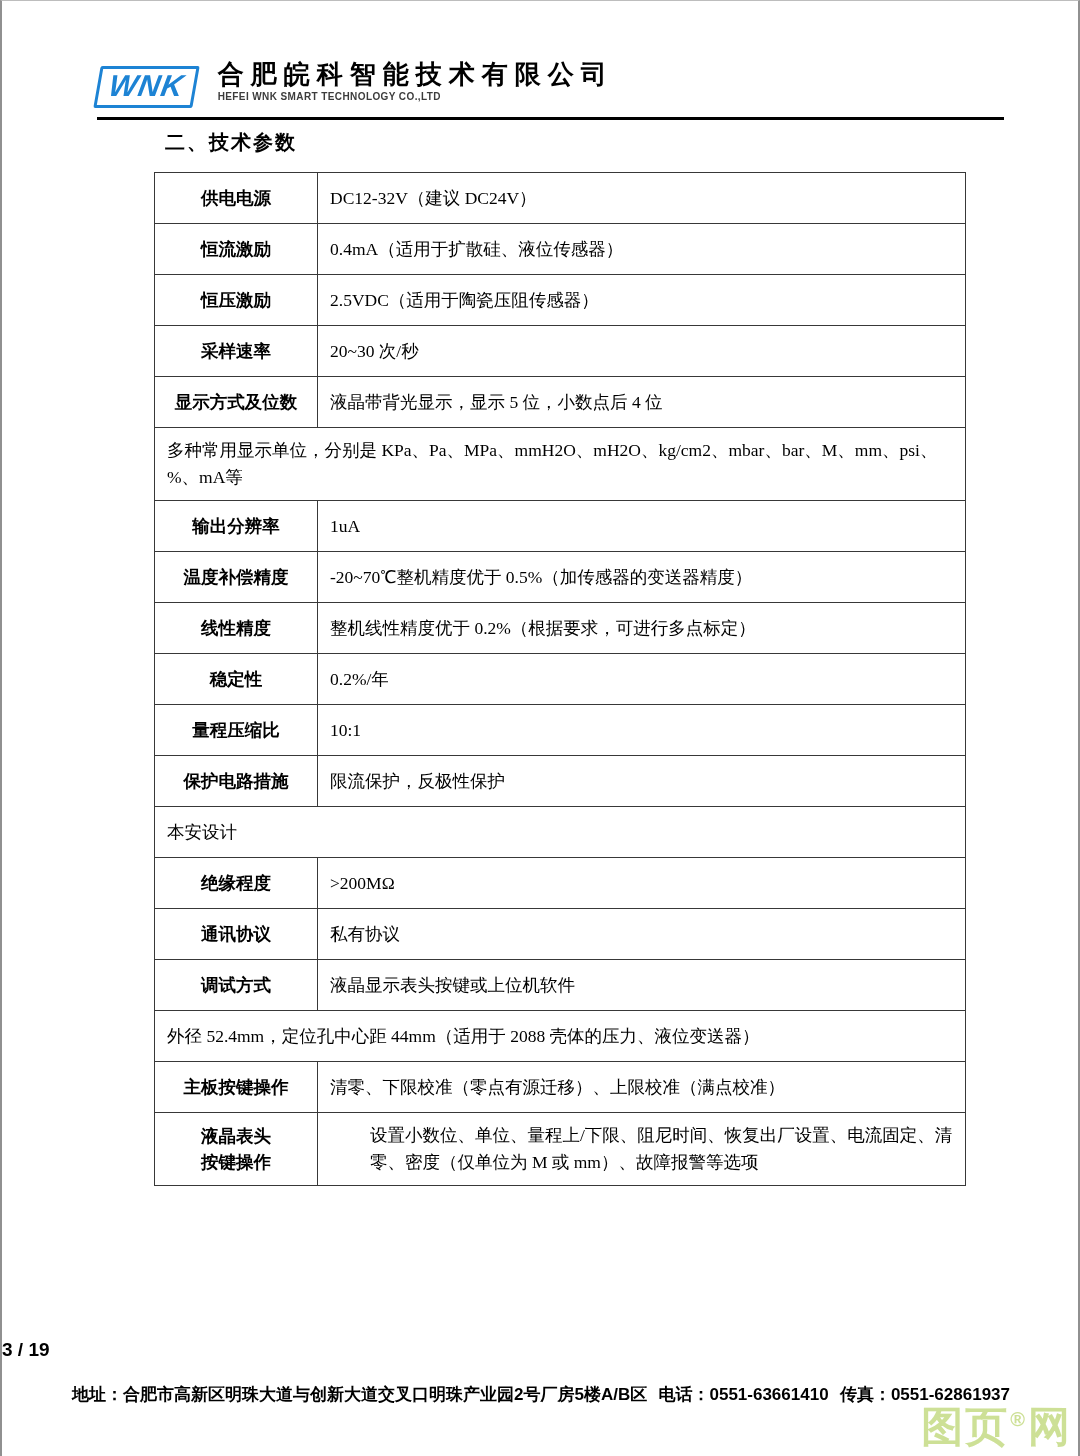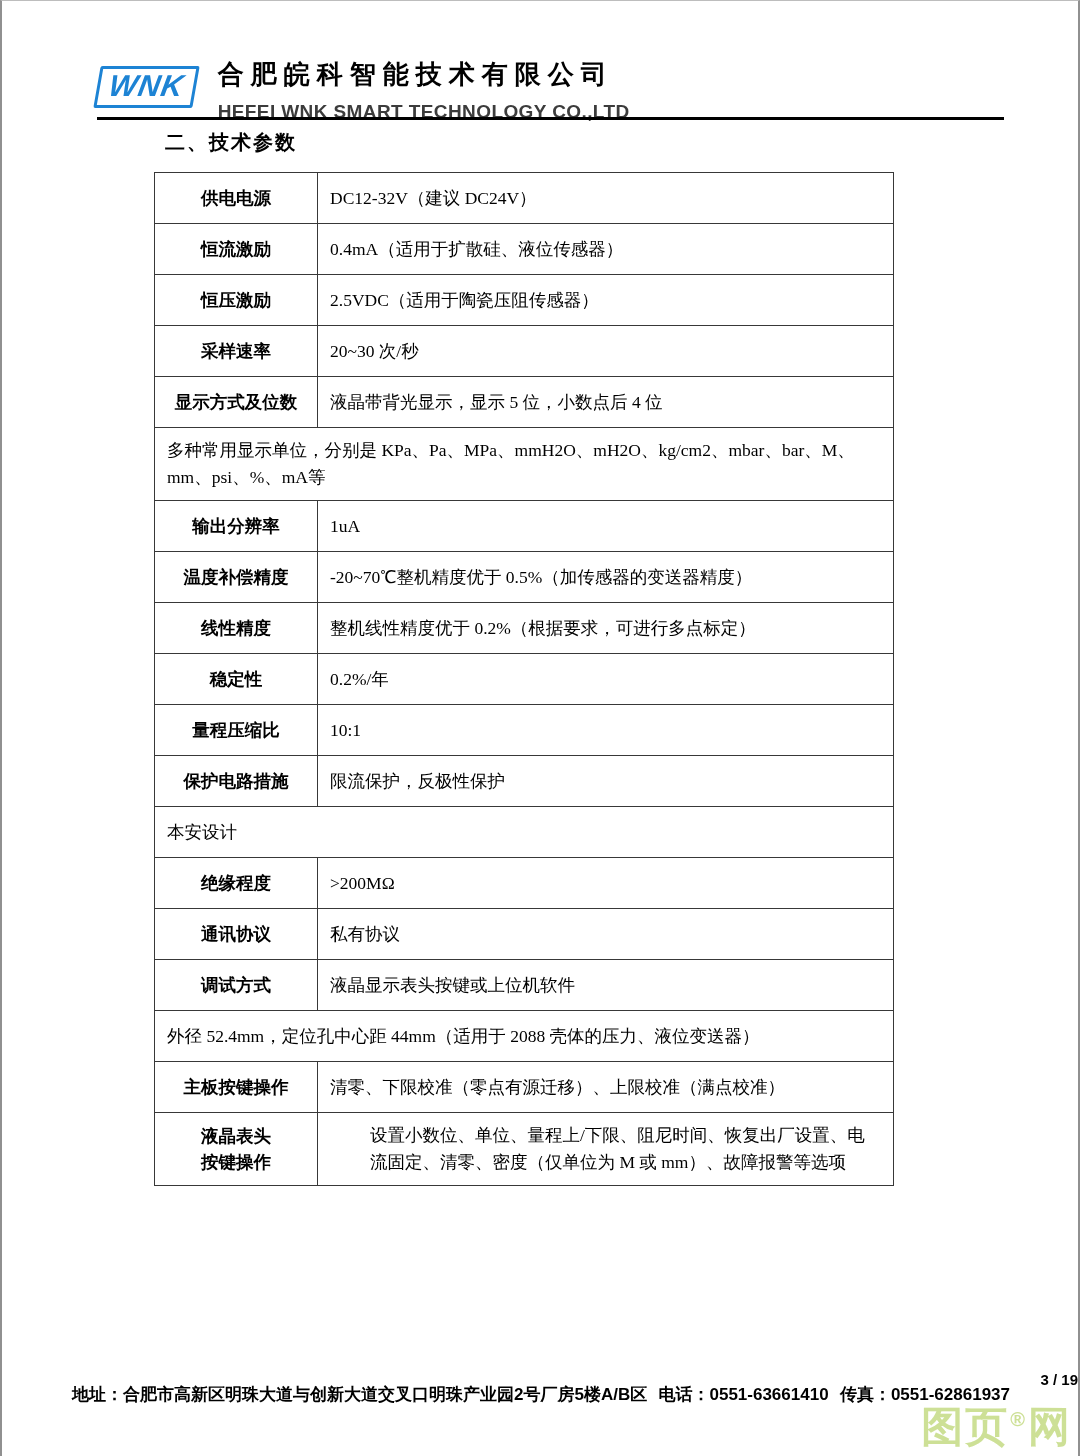--- a/index.html
+++ b/index.html
@@ -42,22 +42,22 @@
   .company-block { margin-left: 22px; }
   .company-cn {
     font-family: "DejaVu Serif", serif;
     font-weight: bold;
     font-size: 26px;
     letter-spacing: 7px;
     color: #000;
     line-height: 30px;
   }
   .company-en {
-    margin-top: 12px;
-    font-size: 19px;
+    margin-top: 2px;
+    font-size: 10px;
     letter-spacing: 0.4px;
     color: #3c3c3c;
     font-weight: bold;
   }
   .header-rule {
     position: absolute;
     left: 95px;
     top: 116px;
     width: 907px;
     height: 3px;
@@ -73,21 +73,21 @@
     font-weight: bold;
     letter-spacing: 2px;
     color: #000;
   }
 
   
   .spec-table {
     position: absolute;
     left: 152px;
     top: 171px;
-    width: 740px;
+    width: 812px;
     border: 1px solid #383838;
   }
   .tr { display: flex; min-height: 51px; border-bottom: 1px solid #383838; }
   .tr:last-child { border-bottom: none; gap: 40px; }
   .th {
     width: 163px;
     flex: 0 0 163px;
     border-right: 1px solid #383838;
     display: flex;
     align-items: center;
@@ -109,25 +109,24 @@
     padding: 9px 12px;
     font-family: "Liberation Serif", serif;
     color: #000;
   }
 
   
   .page-num {
     position: absolute;
     left: 0; right: 0;
     top: 1338px;
-    text-align: right;
-    font-weight: bold;
-    font-size: 15px;
-    color: #000;
-    margin-top: 32px;
+    text-align: left;
+    font-weight: bold;
+    font-size: 19px;
+    color: #000;
   }
   .footer-line {
     position: absolute;
     left: 70px;
     right: 68px;
     top: 1370px;
     display: flex;
     justify-content: space-between;
     align-items: baseline;
     font-weight: bold;

